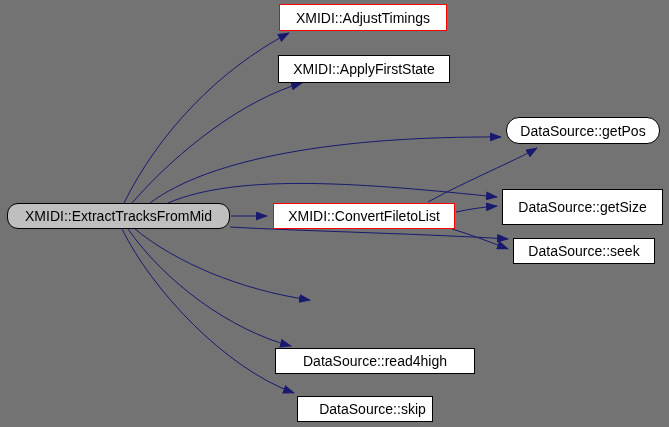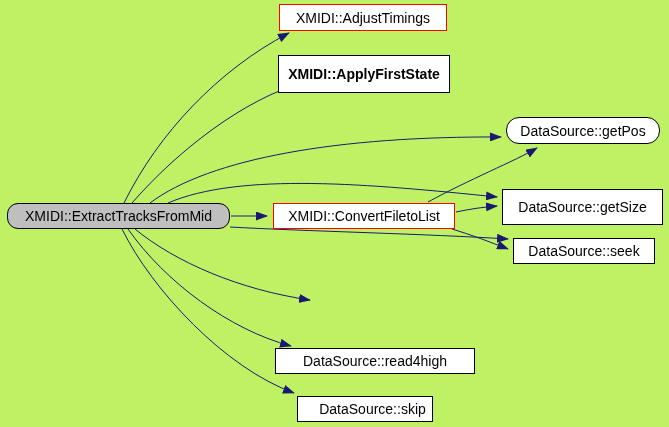--- a/index.html
+++ b/index.html
@@ -4,21 +4,21 @@
 <style>
   html, body {
     margin: 0;
     padding: 0;
     background: #ffffff;
   }
   .canvas {
     position: relative;
     width: 669px;
     height: 427px;
-    background: #bef264;
+    background: #737373;
     overflow: hidden;
     font-family: "Liberation Sans", "DejaVu Sans", sans-serif;
   }
   .edges {
     position: absolute;
     left: 0;
     top: 0;
     width: 669px;
     height: 427px;
   }
@@ -70,21 +70,21 @@
     <path class="edge" d="M135,229 C175,262 240,290 310,300" marker-end="url(#arrow)"></path>
     <path class="edge" d="M128,229 C165,282 230,330 291,346" marker-end="url(#arrow)"></path>
     <path class="edge" d="M122,229 C152,290 225,368 294,393" marker-end="url(#arrow)"></path>
     <path class="edge" d="M428,202 C468,180 515,161 537,148" marker-end="url(#arrow)"></path>
     <path class="edge" d="M456,212 C470,209 484,207 497,206" marker-end="url(#arrow)"></path>
     <path class="edge" d="M452,229 C472,235 490,242 508,249" marker-end="url(#arrow)"></path>
   </svg>
 
   <div class="node highlight" style="left:279px; top:4px; width:168px; height:27px;">XMIDI::AdjustTimings</div>
 
-  <div class="node" style="left:278px; top:55px; width:172px; height:38px;font-weight:bold;">XMIDI::ApplyFirstState</div>
+  <div class="node" style="left:278px; top:55px; width:172px; height:28px;">XMIDI::ApplyFirstState</div>
 
   <div class="node" style="left:506px; top:117px; width:154px; height:27px;border-radius:13px;">DataSource::getPos</div>
 
   <div class="node" style="left:502px; top:189px; width:161px; height:36px;">DataSource::getSize</div>
 
   <div class="node focus" style="left:7px; top:203px; width:223px; height:26px;border-radius:11px;">XMIDI::ExtractTracksFromMid</div>
 
   <div class="node" style="left:513px; top:238px; width:142px; height:26px;">DataSource::seek</div>
 
   <div class="node highlight" style="left:273px; top:203px; width:182px; height:26px;">XMIDI::ConvertFiletoList</div>

